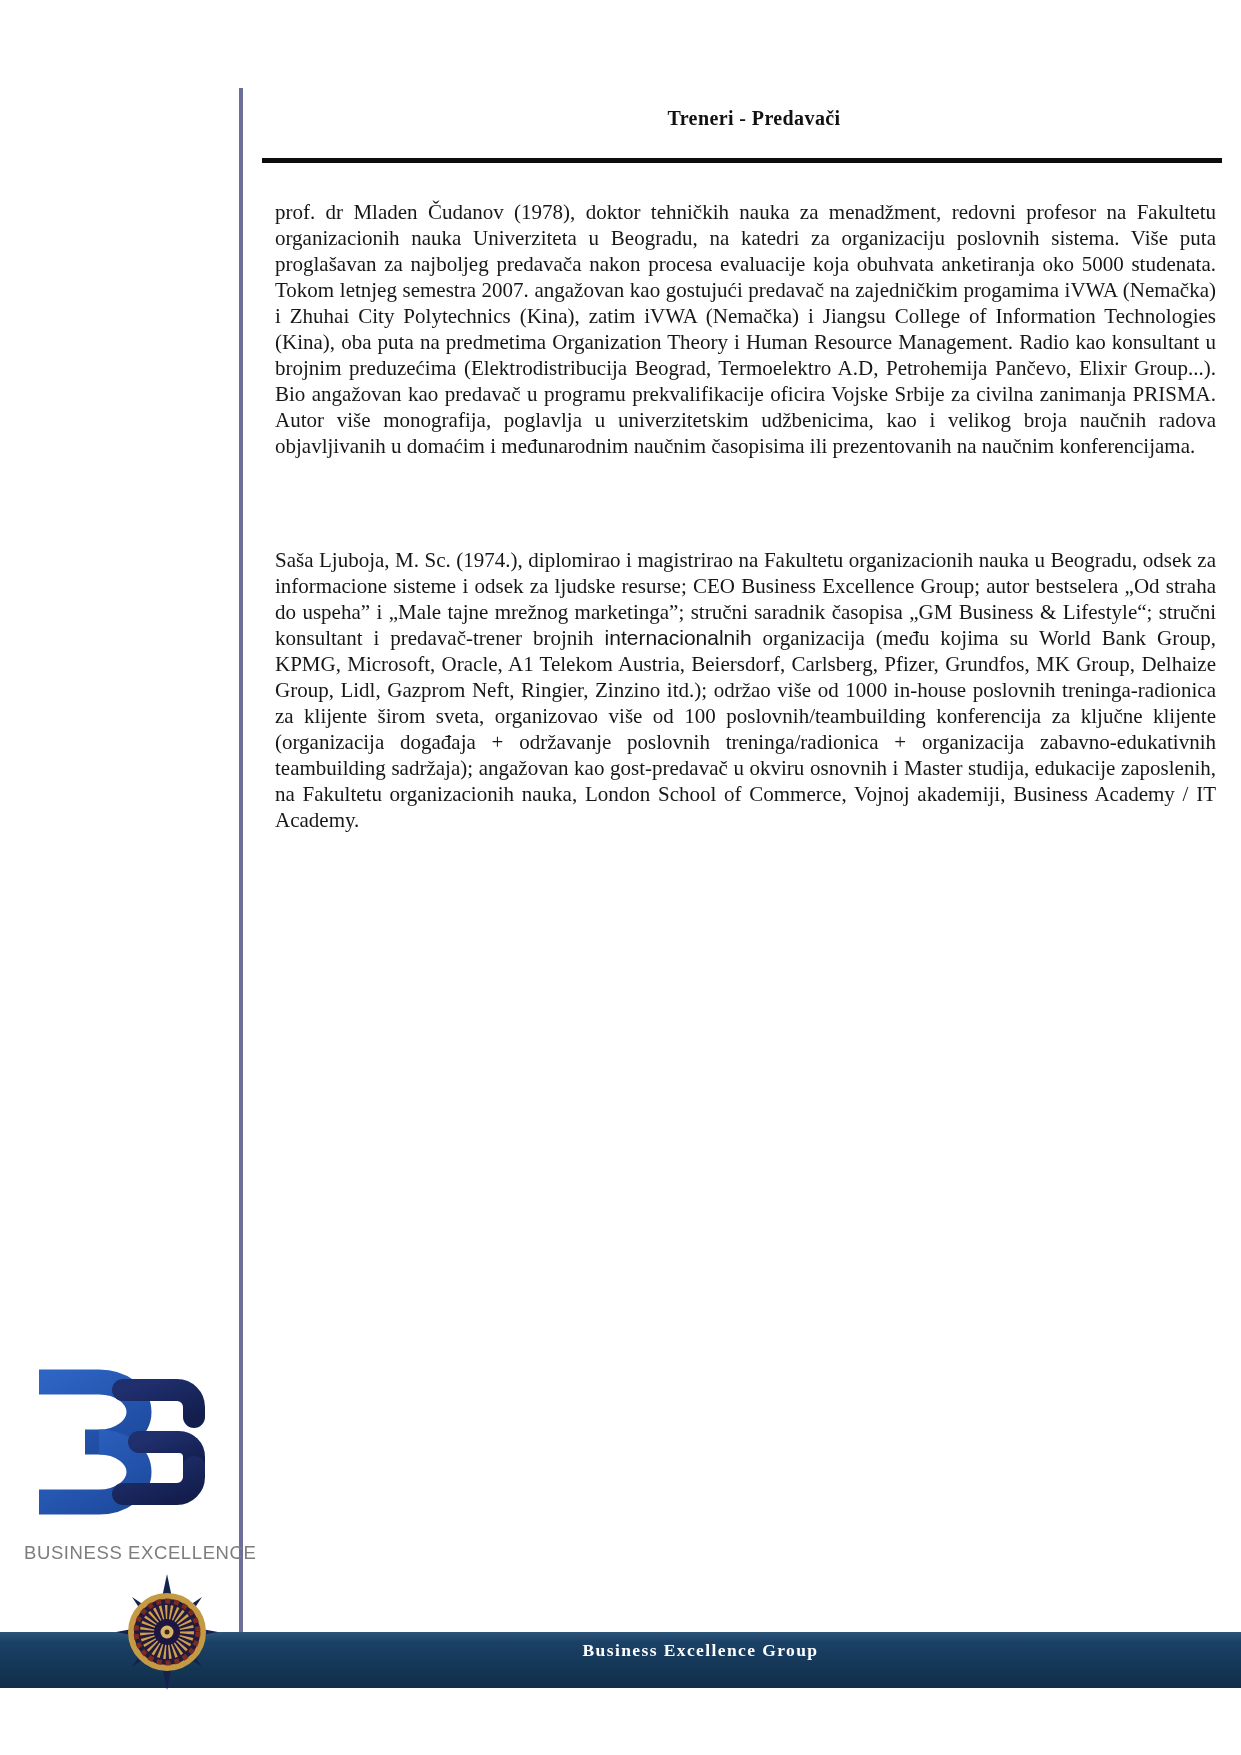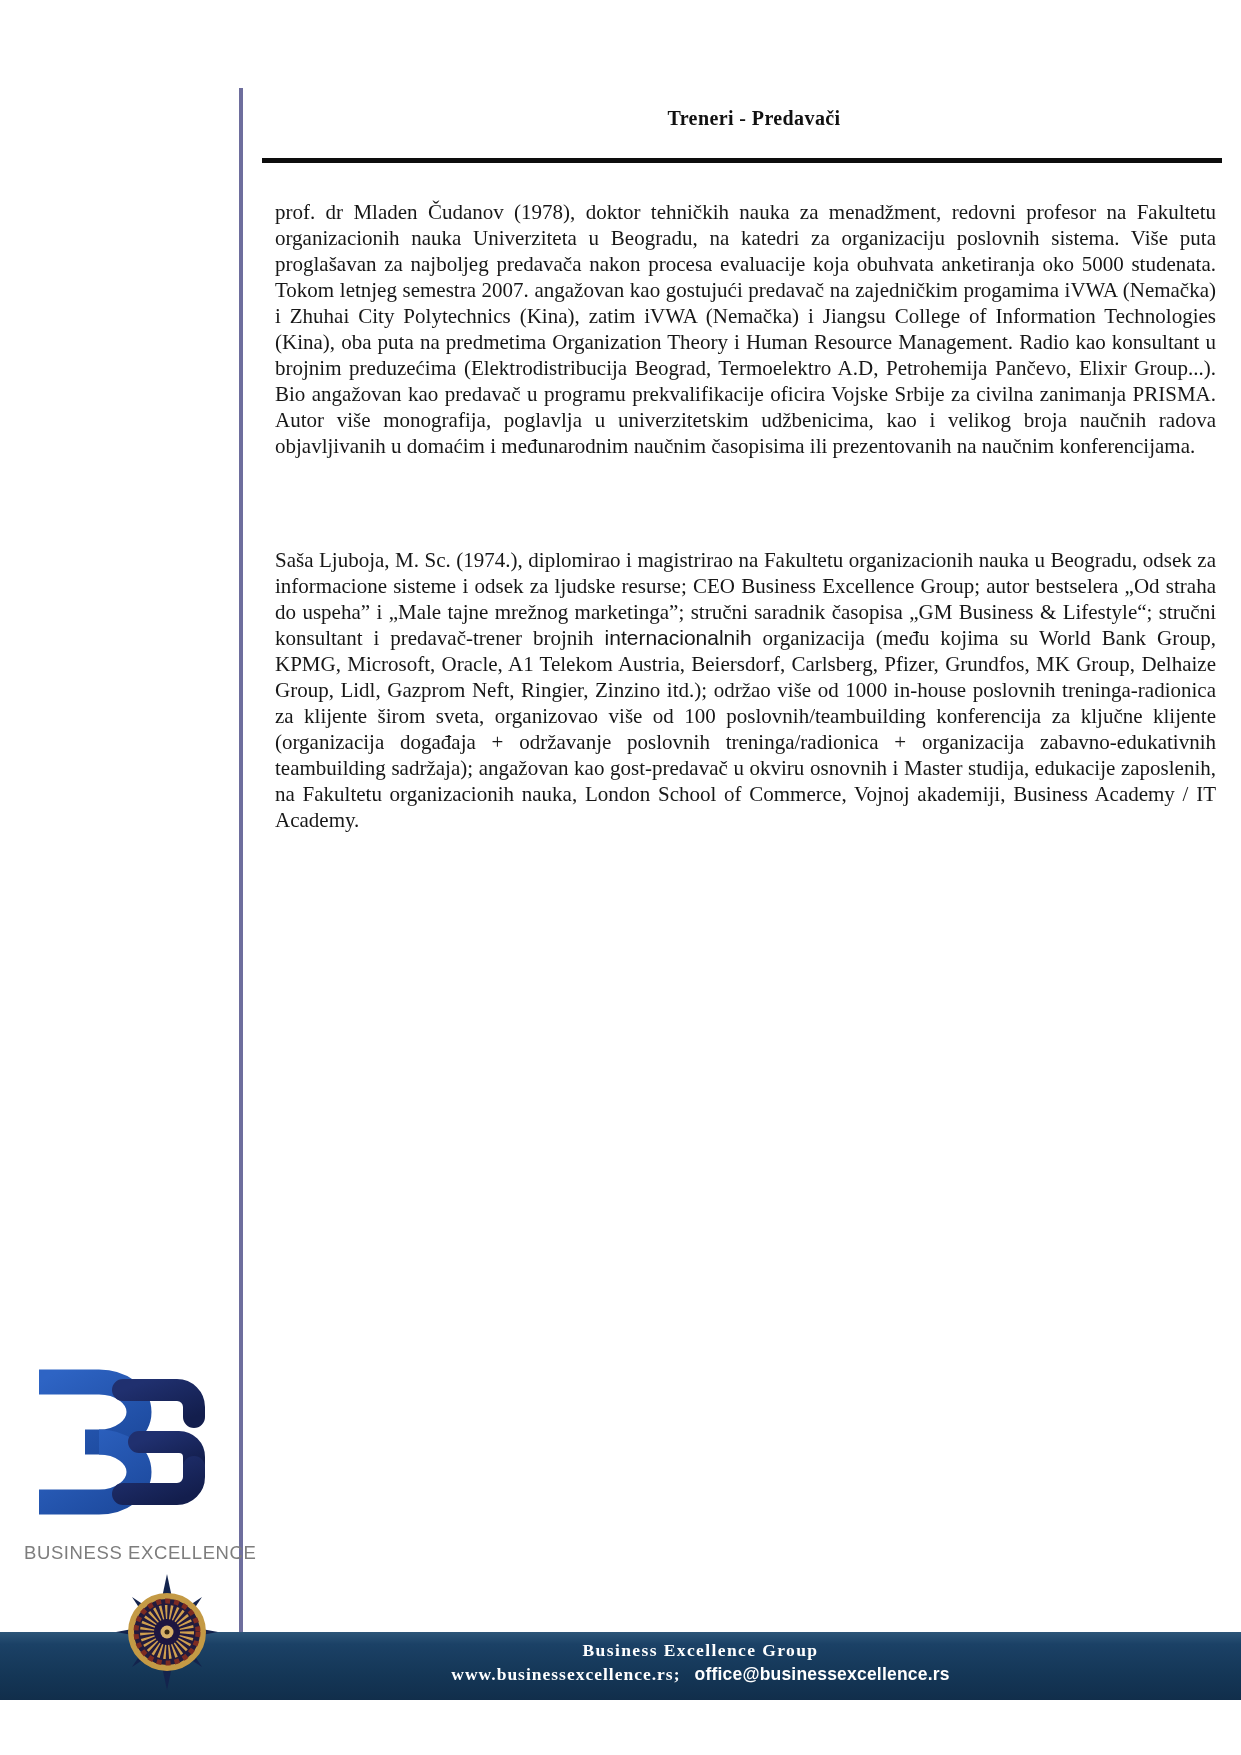--- a/index.html
+++ b/index.html
@@ -25,21 +25,21 @@
   .logo{position:absolute;left:24px;top:1354px;width:192px;}
   .logo svg{display:block;margin:0 auto;}
   .logo-label{
     margin-top:18px;width:192px;text-align:center;white-space:nowrap;
     font-family:"Liberation Sans",sans-serif;font-size:18.5px;letter-spacing:.6px;color:#7d7d7d;
   }
   
   .compass{position:absolute;left:112px;top:1572px;width:110px;height:120px;z-index:3;}
   
   .footer{
-    position:absolute;left:0;top:1632px;width:1241px;height:68px;z-index:2;color:#ffffff;
+    position:absolute;left:0;top:1632px;width:1241px;height:56px;z-index:2;color:#ffffff;
     background:linear-gradient(180deg,#2d5679 0%,#1b4166 18%,#143656 65%,#112e4b 100%);
   }
   .footer-inner{position:absolute;left:160px;right:0;top:0;text-align:center;}
   .footer-company{margin-top:8px;font-size:17.5px;font-weight:bold;letter-spacing:1.4px;}
   .footer-contacts{margin-top:3px;font-size:17.5px;font-weight:bold;}
   .footer-contacts .www{letter-spacing:1px;}
   .footer-contacts .email{font-family:"Liberation Sans",sans-serif;margin-left:14px;letter-spacing:.2px;}
 </style>
 </head>
 <body>
@@ -96,17 +96,16 @@
     <circle cx="55" cy="60" r="36" fill="#221b3d" stroke="#c49a45" stroke-width="6"></circle>
     <circle cx="55" cy="60" r="31" fill="none" stroke="#7c2b22" stroke-width="5" stroke-dasharray="5 4"></circle>
     <circle cx="55" cy="60" r="20" fill="#1d1640" stroke="#cf9f4f" stroke-width="14" stroke-dasharray="2 2.6"></circle>
     <circle cx="55" cy="60" r="6.5" fill="#d8b269"></circle>
     <circle cx="55" cy="60" r="2.5" fill="#3a2a12"></circle>
   </svg>
 
   <div class="footer">
     <div class="footer-inner">
       <div class="footer-company">Business Excellence Group</div>
-      <div class="footer-contacts"><span class="www">www.businessexcellence.rs;</span><span class="email">office@businessexcellence.rs</span></div>
     </div>
   </div>
 
 </div>
 
 </body></html>

